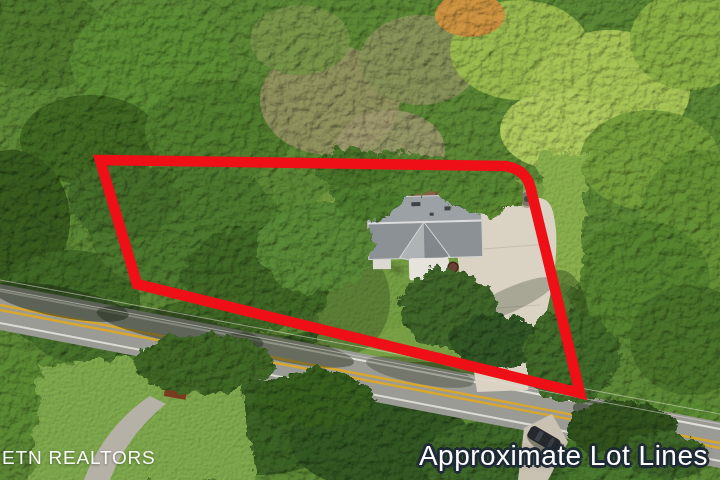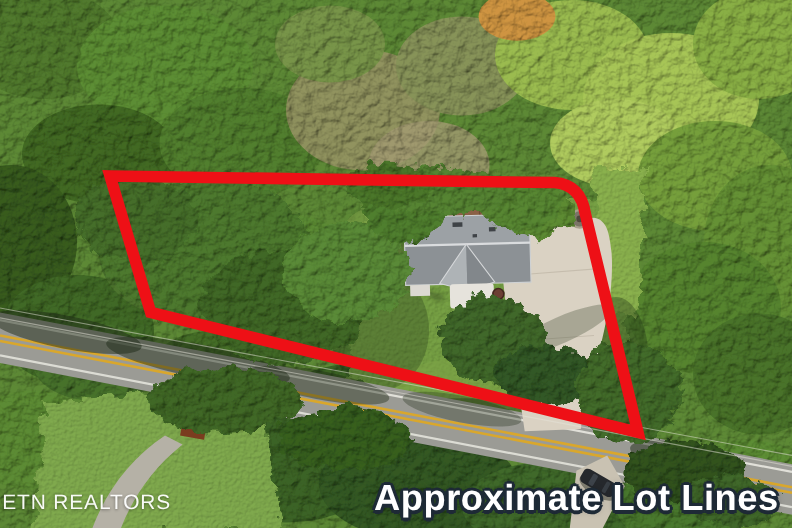--- a/index.html
+++ b/index.html
@@ -11,21 +11,21 @@
   #scene{position:absolute;inset:0;}
   .watermark{
     position:absolute;left:2px;top:447px;
     font-size:19px;font-weight:500;letter-spacing:0.8px;
     color:var(--wm-color,#fff);opacity:.95;
     text-shadow:0 1px 3px rgba(0,0,0,.45);
     white-space:nowrap;user-select:none;
   }
   .caption{
     position:absolute;right:12px;bottom:8px;
-    font-size:33px;font-weight:bold;letter-spacing:0.5px;
+    font-size:28px;font-weight:normal;letter-spacing:0.5px;
     color:var(--cap-color,#fff);
     text-shadow:
       -2px -2px 0 var(--cap-outline,#1e2a36), 2px -2px 0 var(--cap-outline,#1e2a36),
       -2px 2px 0 var(--cap-outline,#1e2a36), 2px 2px 0 var(--cap-outline,#1e2a36),
       -3px 0 0 var(--cap-outline,#1e2a36), 3px 0 0 var(--cap-outline,#1e2a36),
       0 -3px 0 var(--cap-outline,#1e2a36), 0 3px 0 var(--cap-outline,#1e2a36),
       0 0 7px rgba(8,18,28,.55);
     white-space:nowrap;user-select:none;
   }
 </style>

